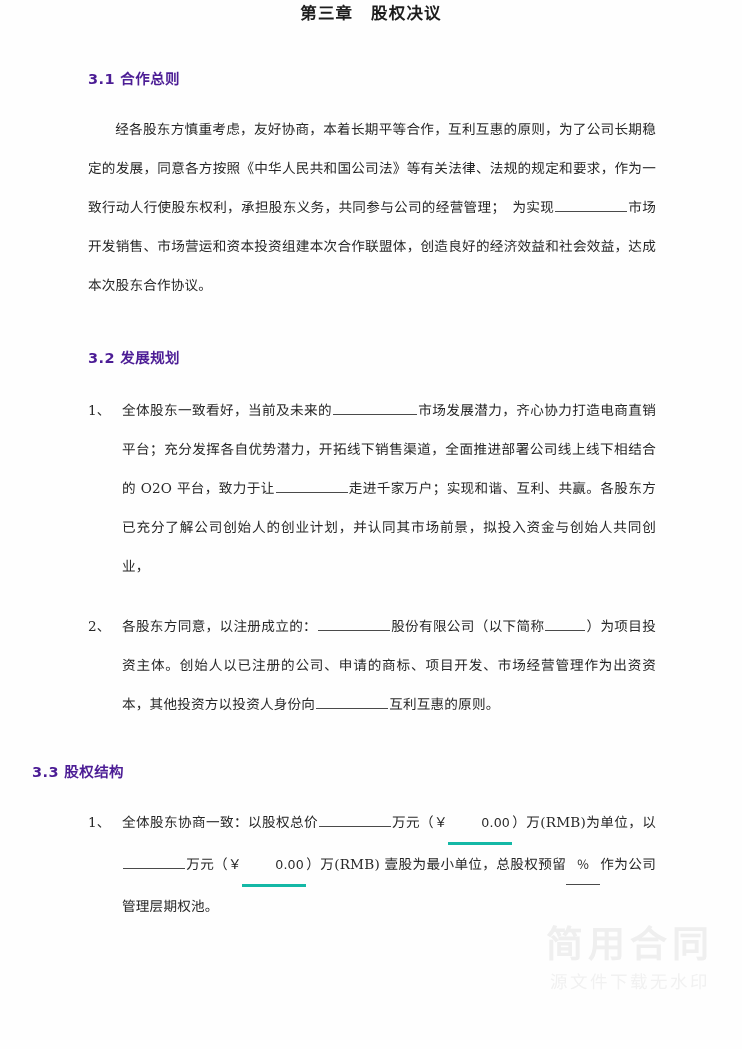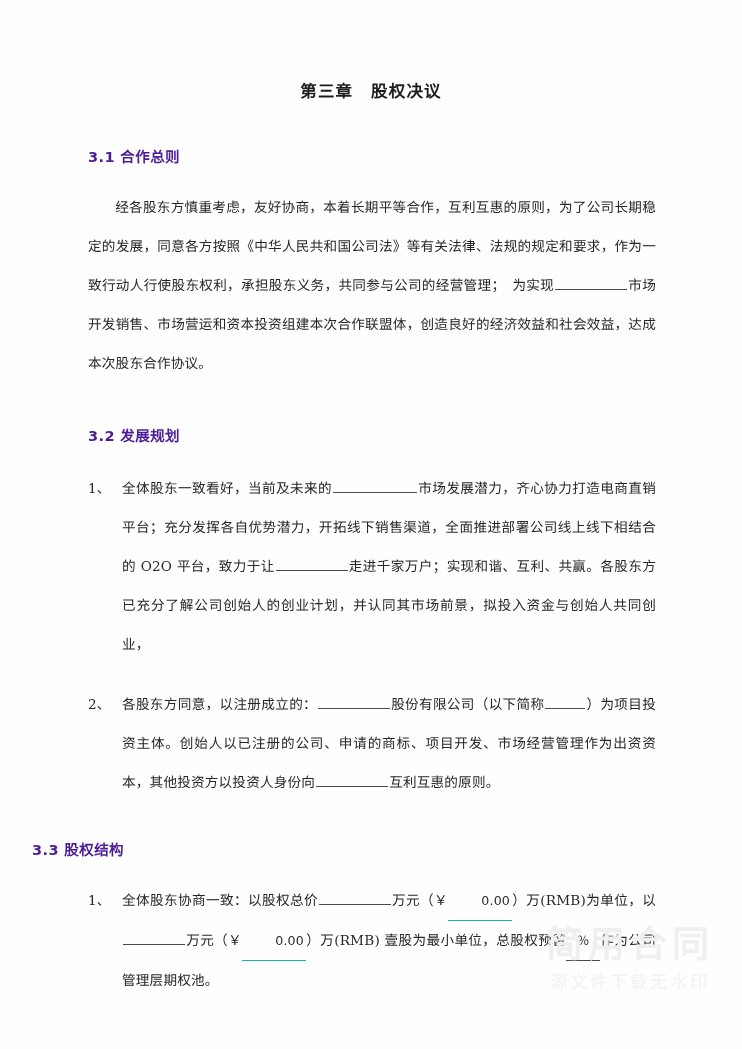--- a/index.html
+++ b/index.html
@@ -21,21 +21,20 @@
   .page {
     position: absolute;
     inset: 0;
     background: #fefefe;
     padding: 0;
   }
 
   
   .doc-title {
     margin: 0;
-    padding-top: 78px;
     text-align: center;
     font-size: 16.5px;
     font-weight: bold;
     letter-spacing: 1.2px;
     color: #1d1d1d;
     font-family: "DejaVu Sans", "Liberation Sans", sans-serif;
   }
 
   
   .section-heading {
@@ -104,21 +103,21 @@
     margin: 0 1px;
   }
   .blank-xl  { width: 84px; }
   .blank-lg  { width: 72px; }
   .blank-md  { width: 62px; }
   .blank-sm  { width: 40px; }
 
   
   .money {
     display: inline-block;
-    border-bottom: 1px solid #14b8a6;
+    border-bottom: 3px solid #14b8a6;
     text-align: right;
     padding: 0 2px 0 10px;
     font-family: "DejaVu Sans", "Liberation Sans", sans-serif;
     font-size: 12.6px;
   }
   .money-w { width: 52px; }
 
   .pct {
     display: inline-block;
     border-bottom: 1px solid #4a4a4a;

